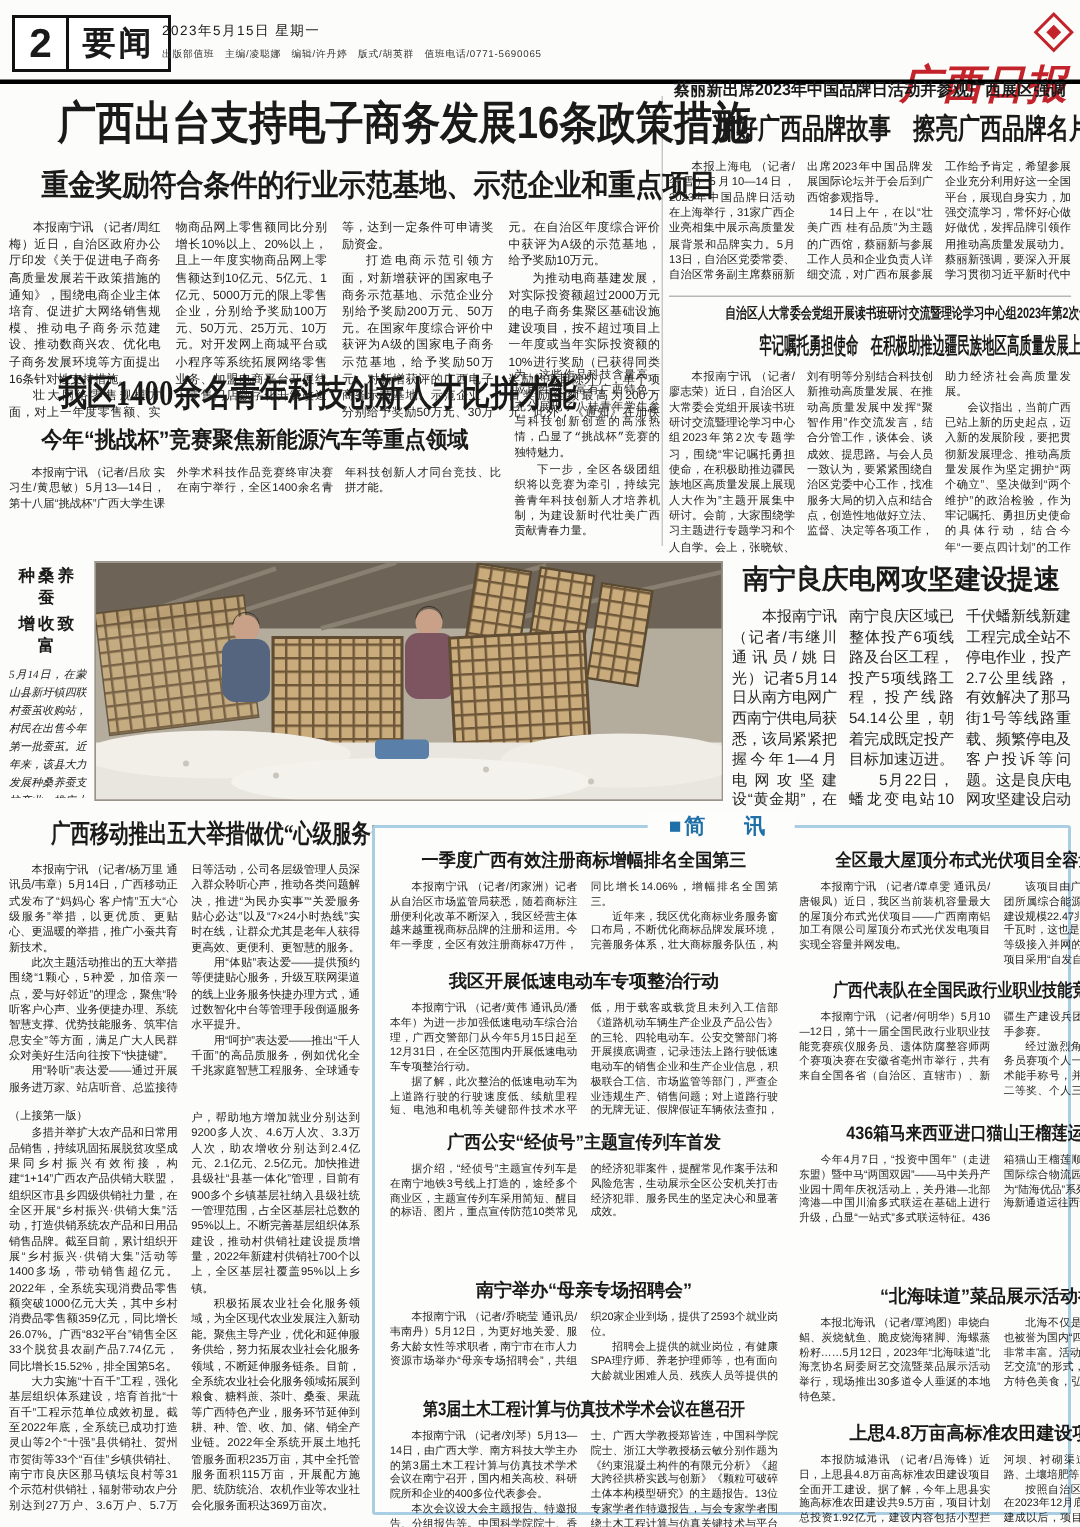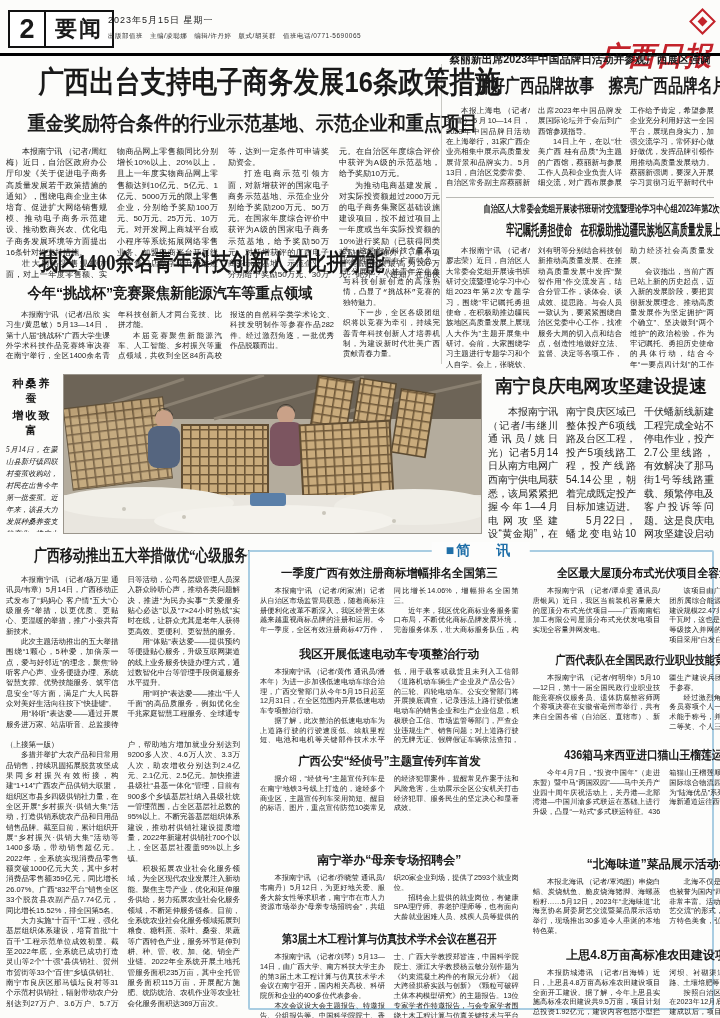--- a/index.html
+++ b/index.html
@@ -136,21 +136,20 @@
 
     </div>
   </div>
 
   <div class="art-youth">
     <div class="youth-left">
       <h1 class="sq serif" style="--sx:.8">我区1400余名青年科技创新人才比拼才能</h1>
       <h2 class="sq" style="--sx:.95">今年“挑战杯”竞赛聚焦新能源汽车等重点领域</h2>
       <div class="body s75 cols3">
         <p class="para">本报南宁讯 （记者/吕欣 实习生/黄思敏）5月13—14日，第十八届“挑战杯”广西大学生课外学术科技作品竞赛终审决赛在南宁举行，全区1400余名青年科技创新人才同台竞技、比拼才能。</p>
-        <p class="para">本届竞赛聚焦新能源汽车、人工智能、乡村振兴等重点领域，共收到全区84所高校报送的自然科学类学术论文、科技发明制作等参赛作品282件。经过激烈角逐，一批优秀作品脱颖而出。</p>
       </div>
     </div>
     <div class="youth-side">
       <div class="body s75">
         <p class="para noind">为，这些作品科技含量高、应用性强、富有广西特色，充分展现了八桂青年学生参与科技创新创造的高涨热情，凸显了“挑战杯”竞赛的独特魅力。</p>
         <p class="para">下一步，全区各级团组织将以竞赛为牵引，持续完善青年科技创新人才培养机制，为建设新时代壮美广西贡献青春力量。</p>
       </div>
     </div>
   </div>
 

